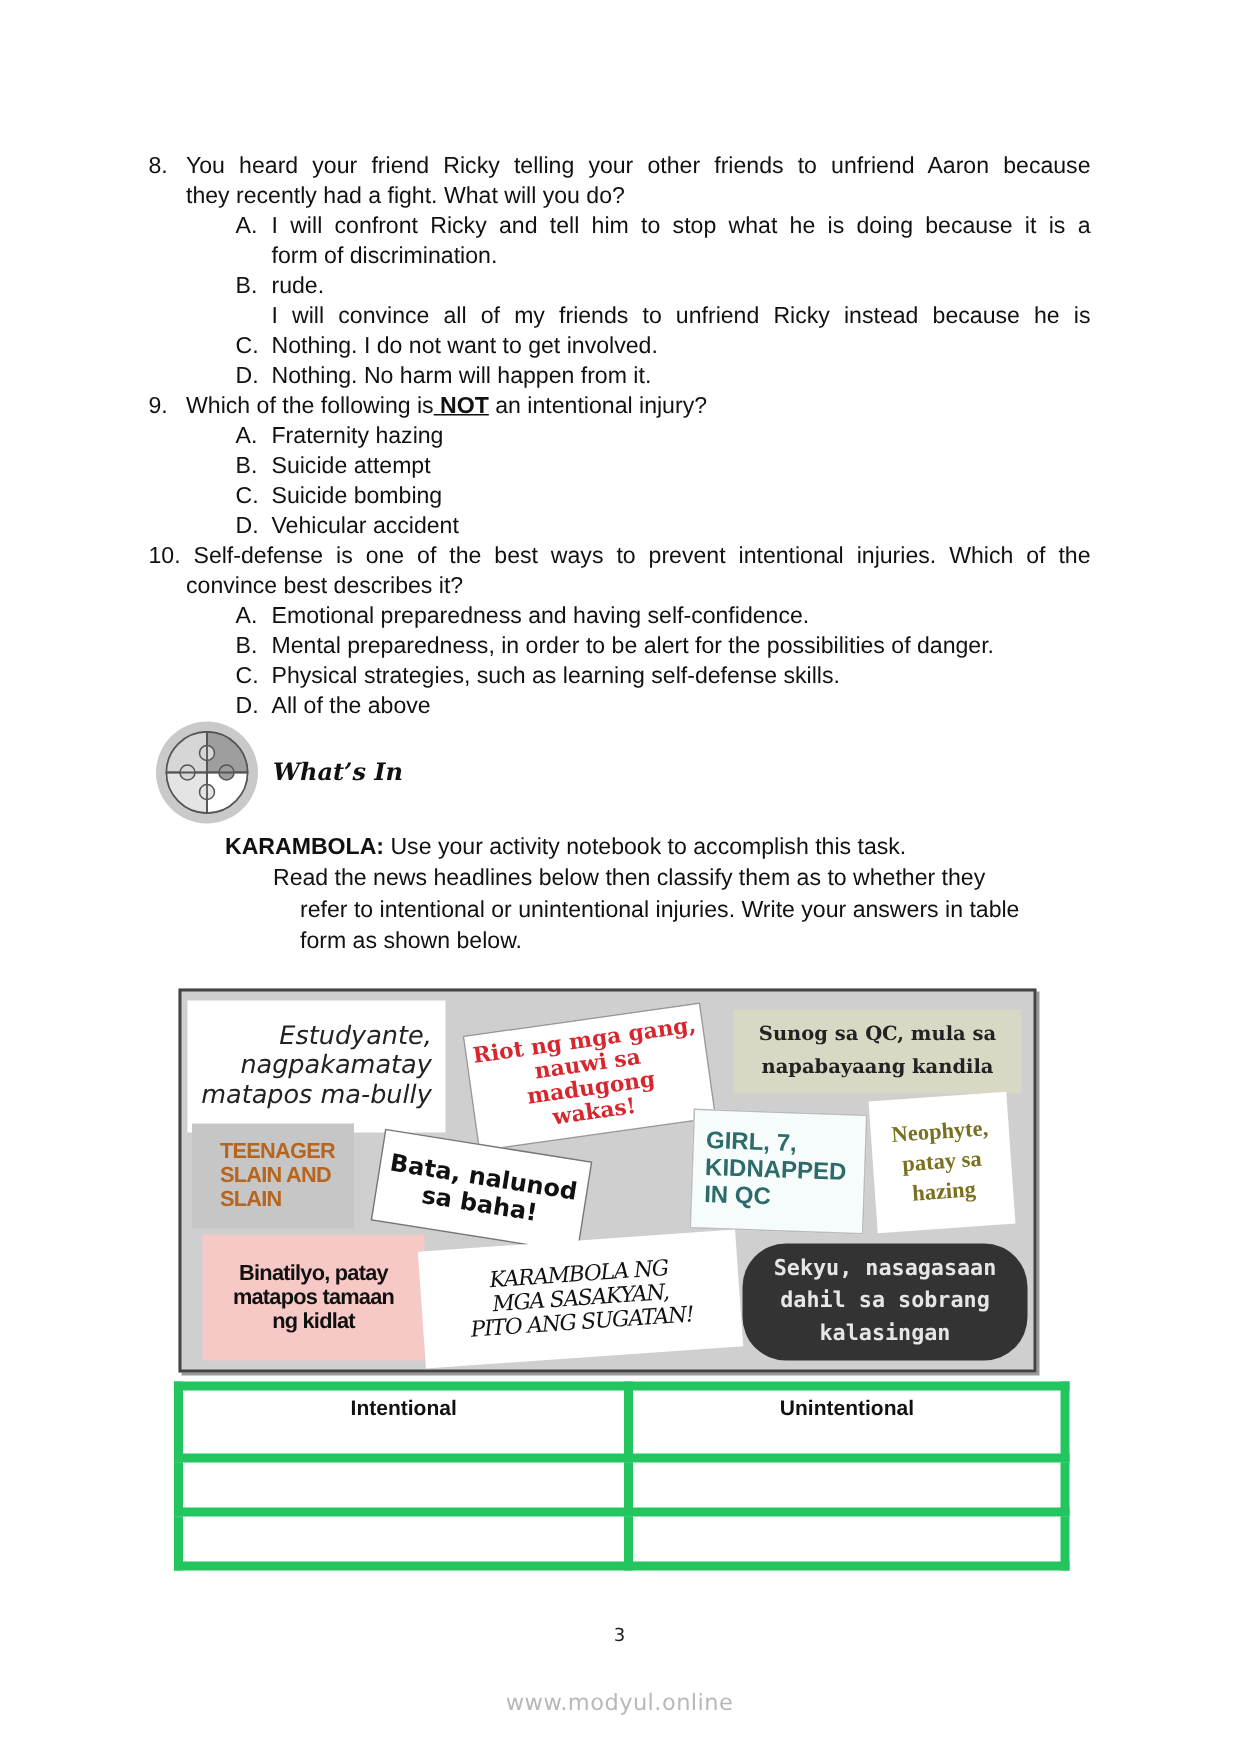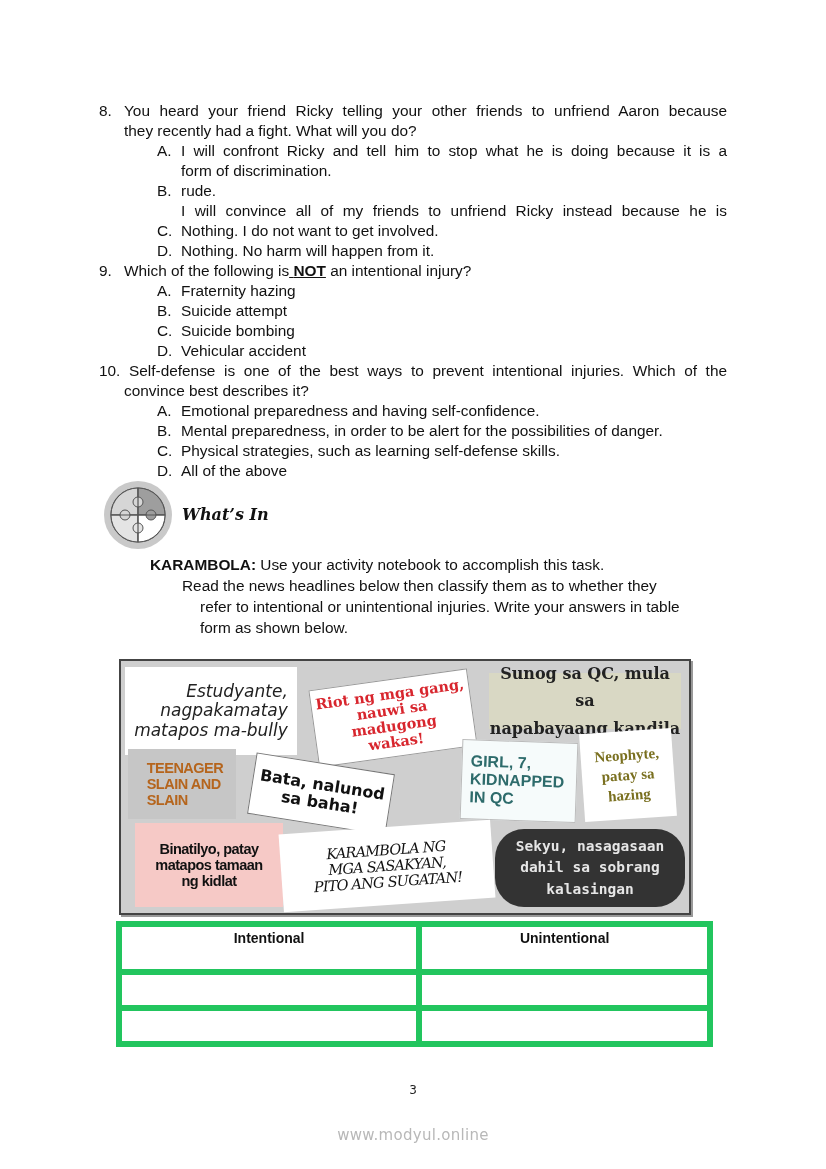--- a/index.html
+++ b/index.html
@@ -159,21 +159,21 @@
     </div>
 
     <div class="card" style="left:192px; top:18px; width:160px; height:78px; background:#fff; transform:rotate(-8deg); font-family:'DejaVu Serif',serif; font-weight:bold; font-size:14.5px; color:#d8262e; border:1px solid #999;">
       <div>
         <div>Riot ng mga gang,</div>
         <div>nauwi sa madugong</div>
         <div>wakas!</div>
       </div>
     </div>
 
-    <div class="card" style="left:368px; top:12px; width:192px; height:56px; background:#d9d8c4; font-family:'DejaVu Serif',serif; font-weight:bold; font-size:16px; color:#222; line-height:1.7;">
+    <div class="card" style="left:368px; top:12px; width:192px; height:56px; background:#d9d8c4; font-family:'DejaVu Serif',serif; font-weight:bold; font-size:13px; color:#222; line-height:1.7;">
       <div>
         <div>Sunog sa QC, mula sa</div>
         <div>napabayaang kandila</div>
       </div>
     </div>
 
     <div class="card" style="left:7px; top:88px; width:108px; height:70px; background:#c6c6c6; font-family:'Liberation Sans',sans-serif; font-weight:bold; font-size:14.5px; color:#b5651d; justify-content:center; text-align:left; padding-left:6px; letter-spacing:-0.5px;">
       <div>
         <div>TEENAGER</div>
         <div>SLAIN AND</div>

